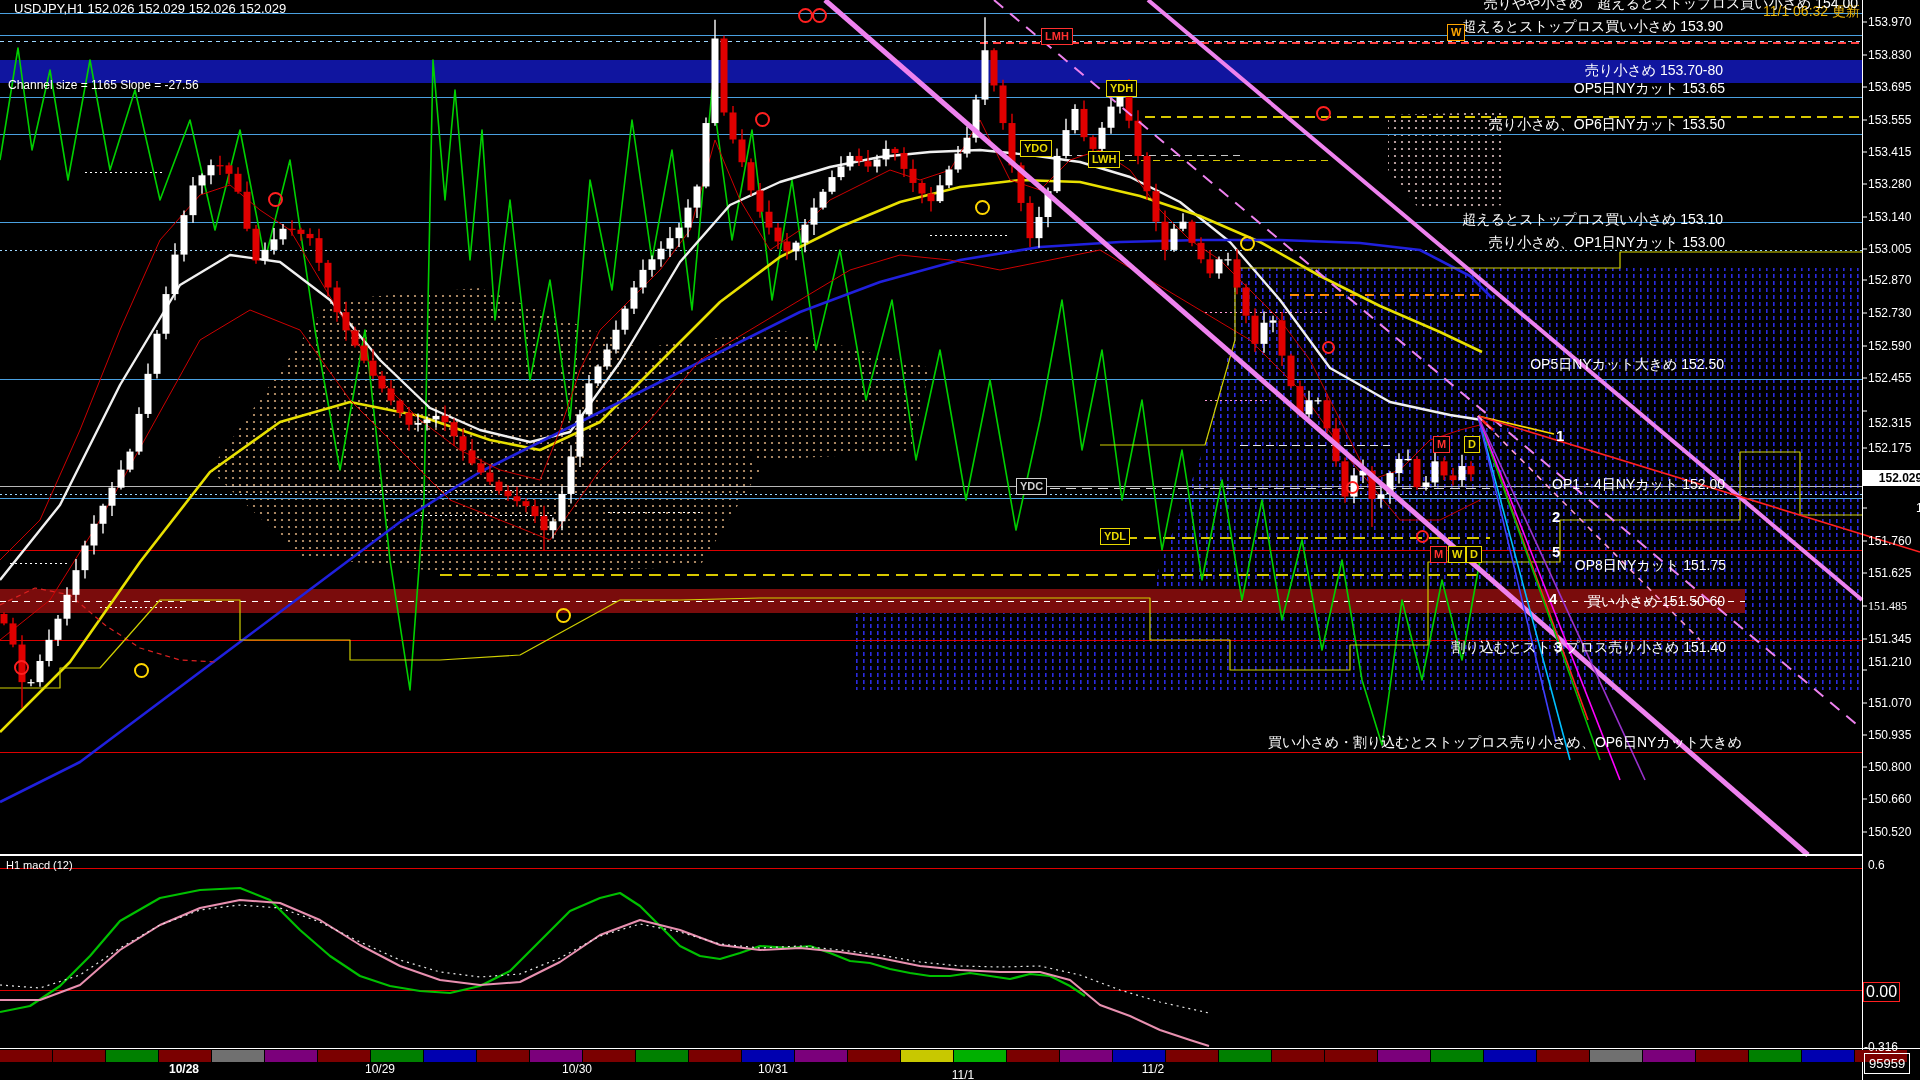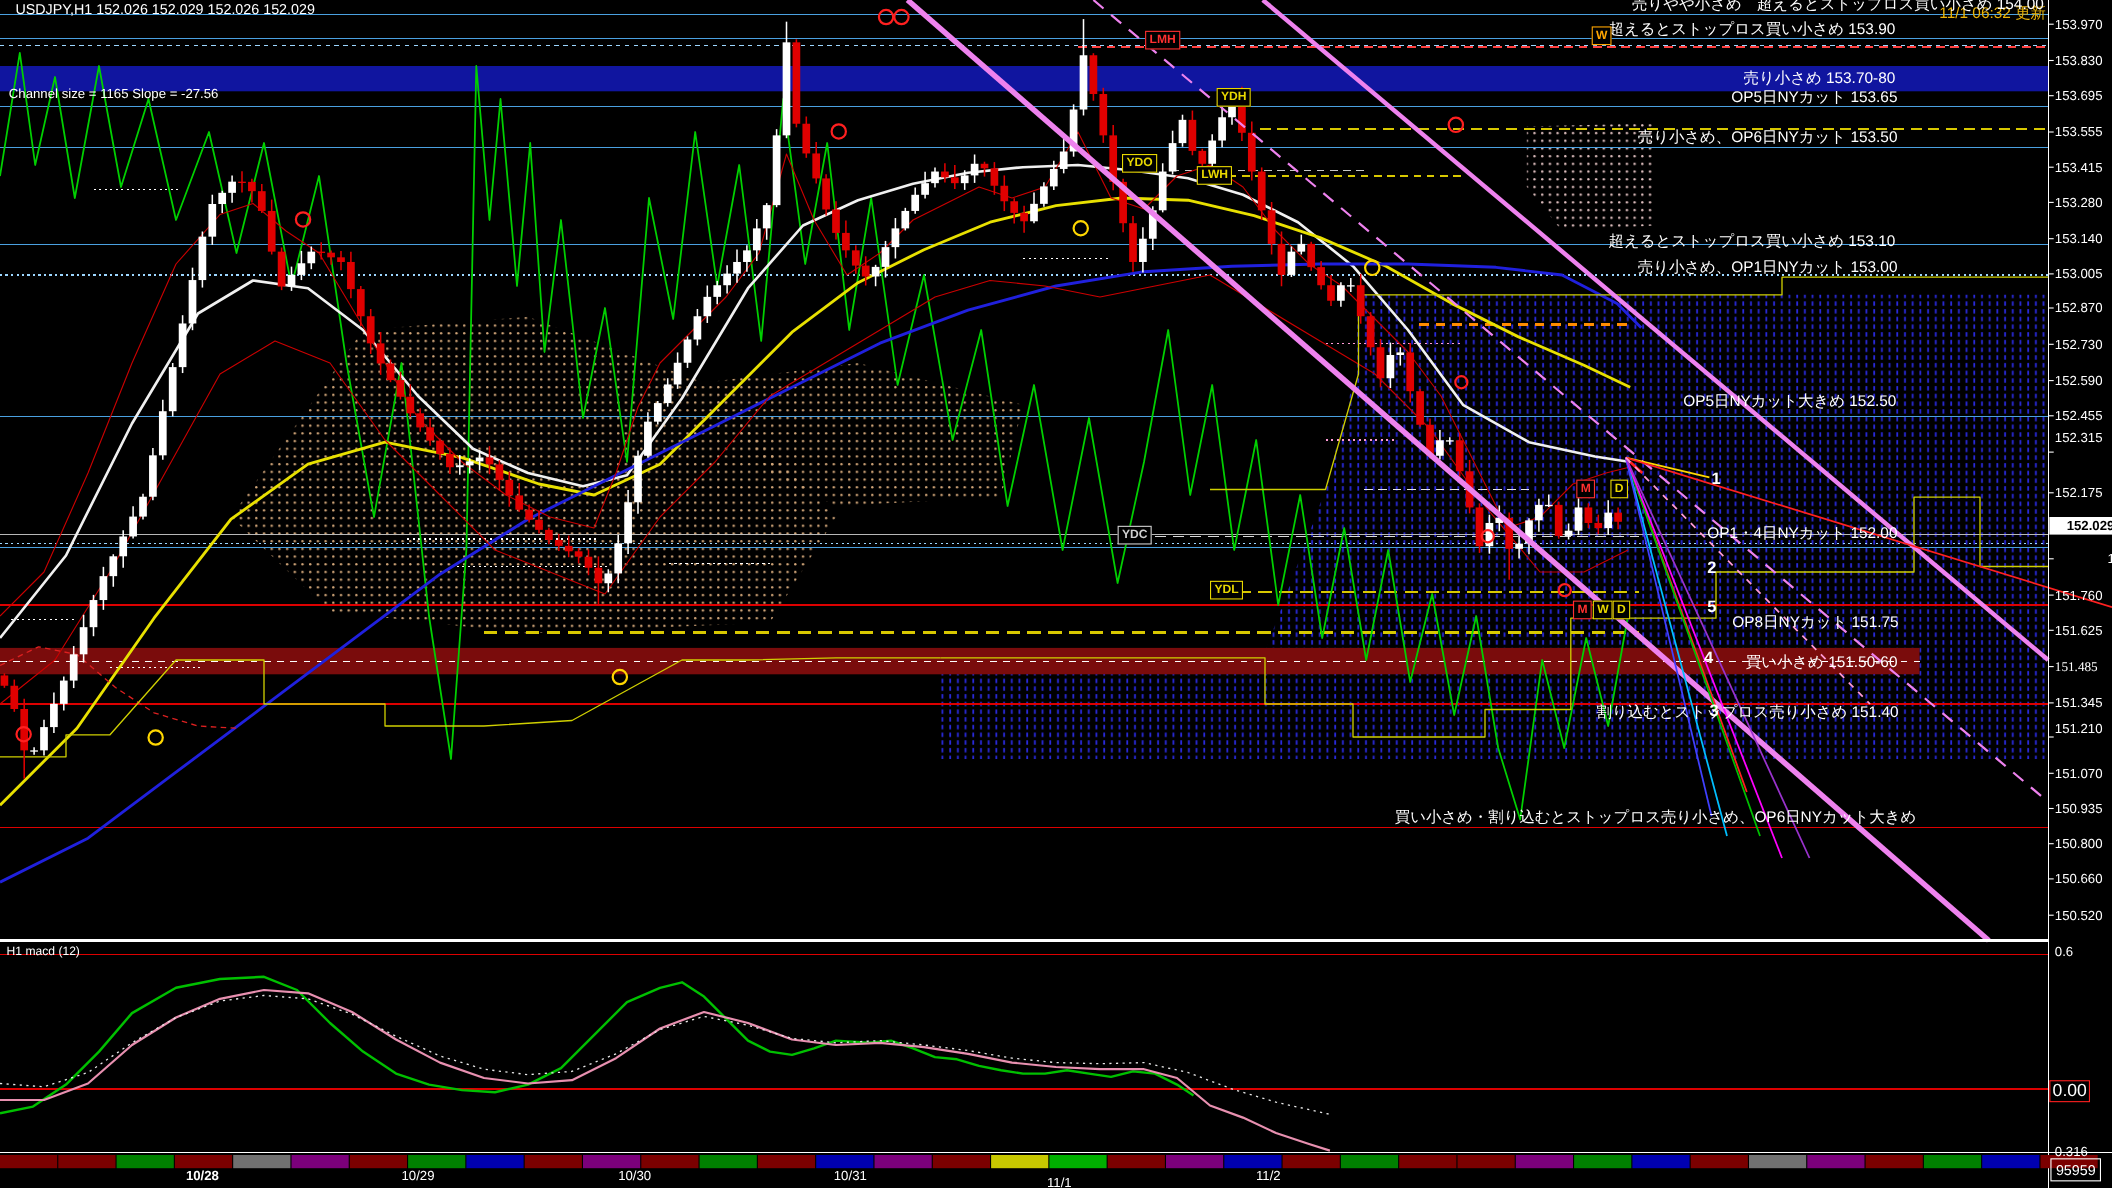--- a/index.html
+++ b/index.html
@@ -566,21 +566,21 @@
         <div class="ptick" style="top: 80px;">153.695</div>
         <div class="ptick" style="top: 113px;">153.555</div>
         <div class="ptick" style="top: 145px;">153.415</div>
         <div class="ptick" style="top: 177px;">153.280</div>
         <div class="ptick" style="top: 210px;">153.140</div>
         <div class="ptick" style="top: 242px;">153.005</div>
         <div class="ptick" style="top: 273px;">152.870</div>
         <div class="ptick" style="top: 306px;">152.730</div>
         <div class="ptick" style="top: 339px;">152.590</div>
         <div class="ptick" style="top: 371px;">152.455</div>
-        <div class="ptick" style="top: 391px;">152.315</div>
+        <div class="ptick" style="top: 416px;">152.315</div>
         <div class="ptick" style="top: 441px;">152.175</div>
         <div class="ptick" style="top: 501px; margin-left: 48px;">151.900</div>
         <div class="ptick" style="top: 534px;">151.760</div>
         <div class="ptick" style="top: 566px;">151.625</div>
         <div class="ptick" style="top: 599px; font-family: Liberation Serif, serif;">151.485</div>
         <div class="ptick" style="top: 632px;">151.345</div>
         <div class="ptick" style="top: 655px;">151.210</div>
         <div class="ptick" style="top: 696px;">151.070</div>
         <div class="ptick" style="top: 728px;">150.935</div>
         <div class="ptick" style="top: 760px;">150.800</div>

